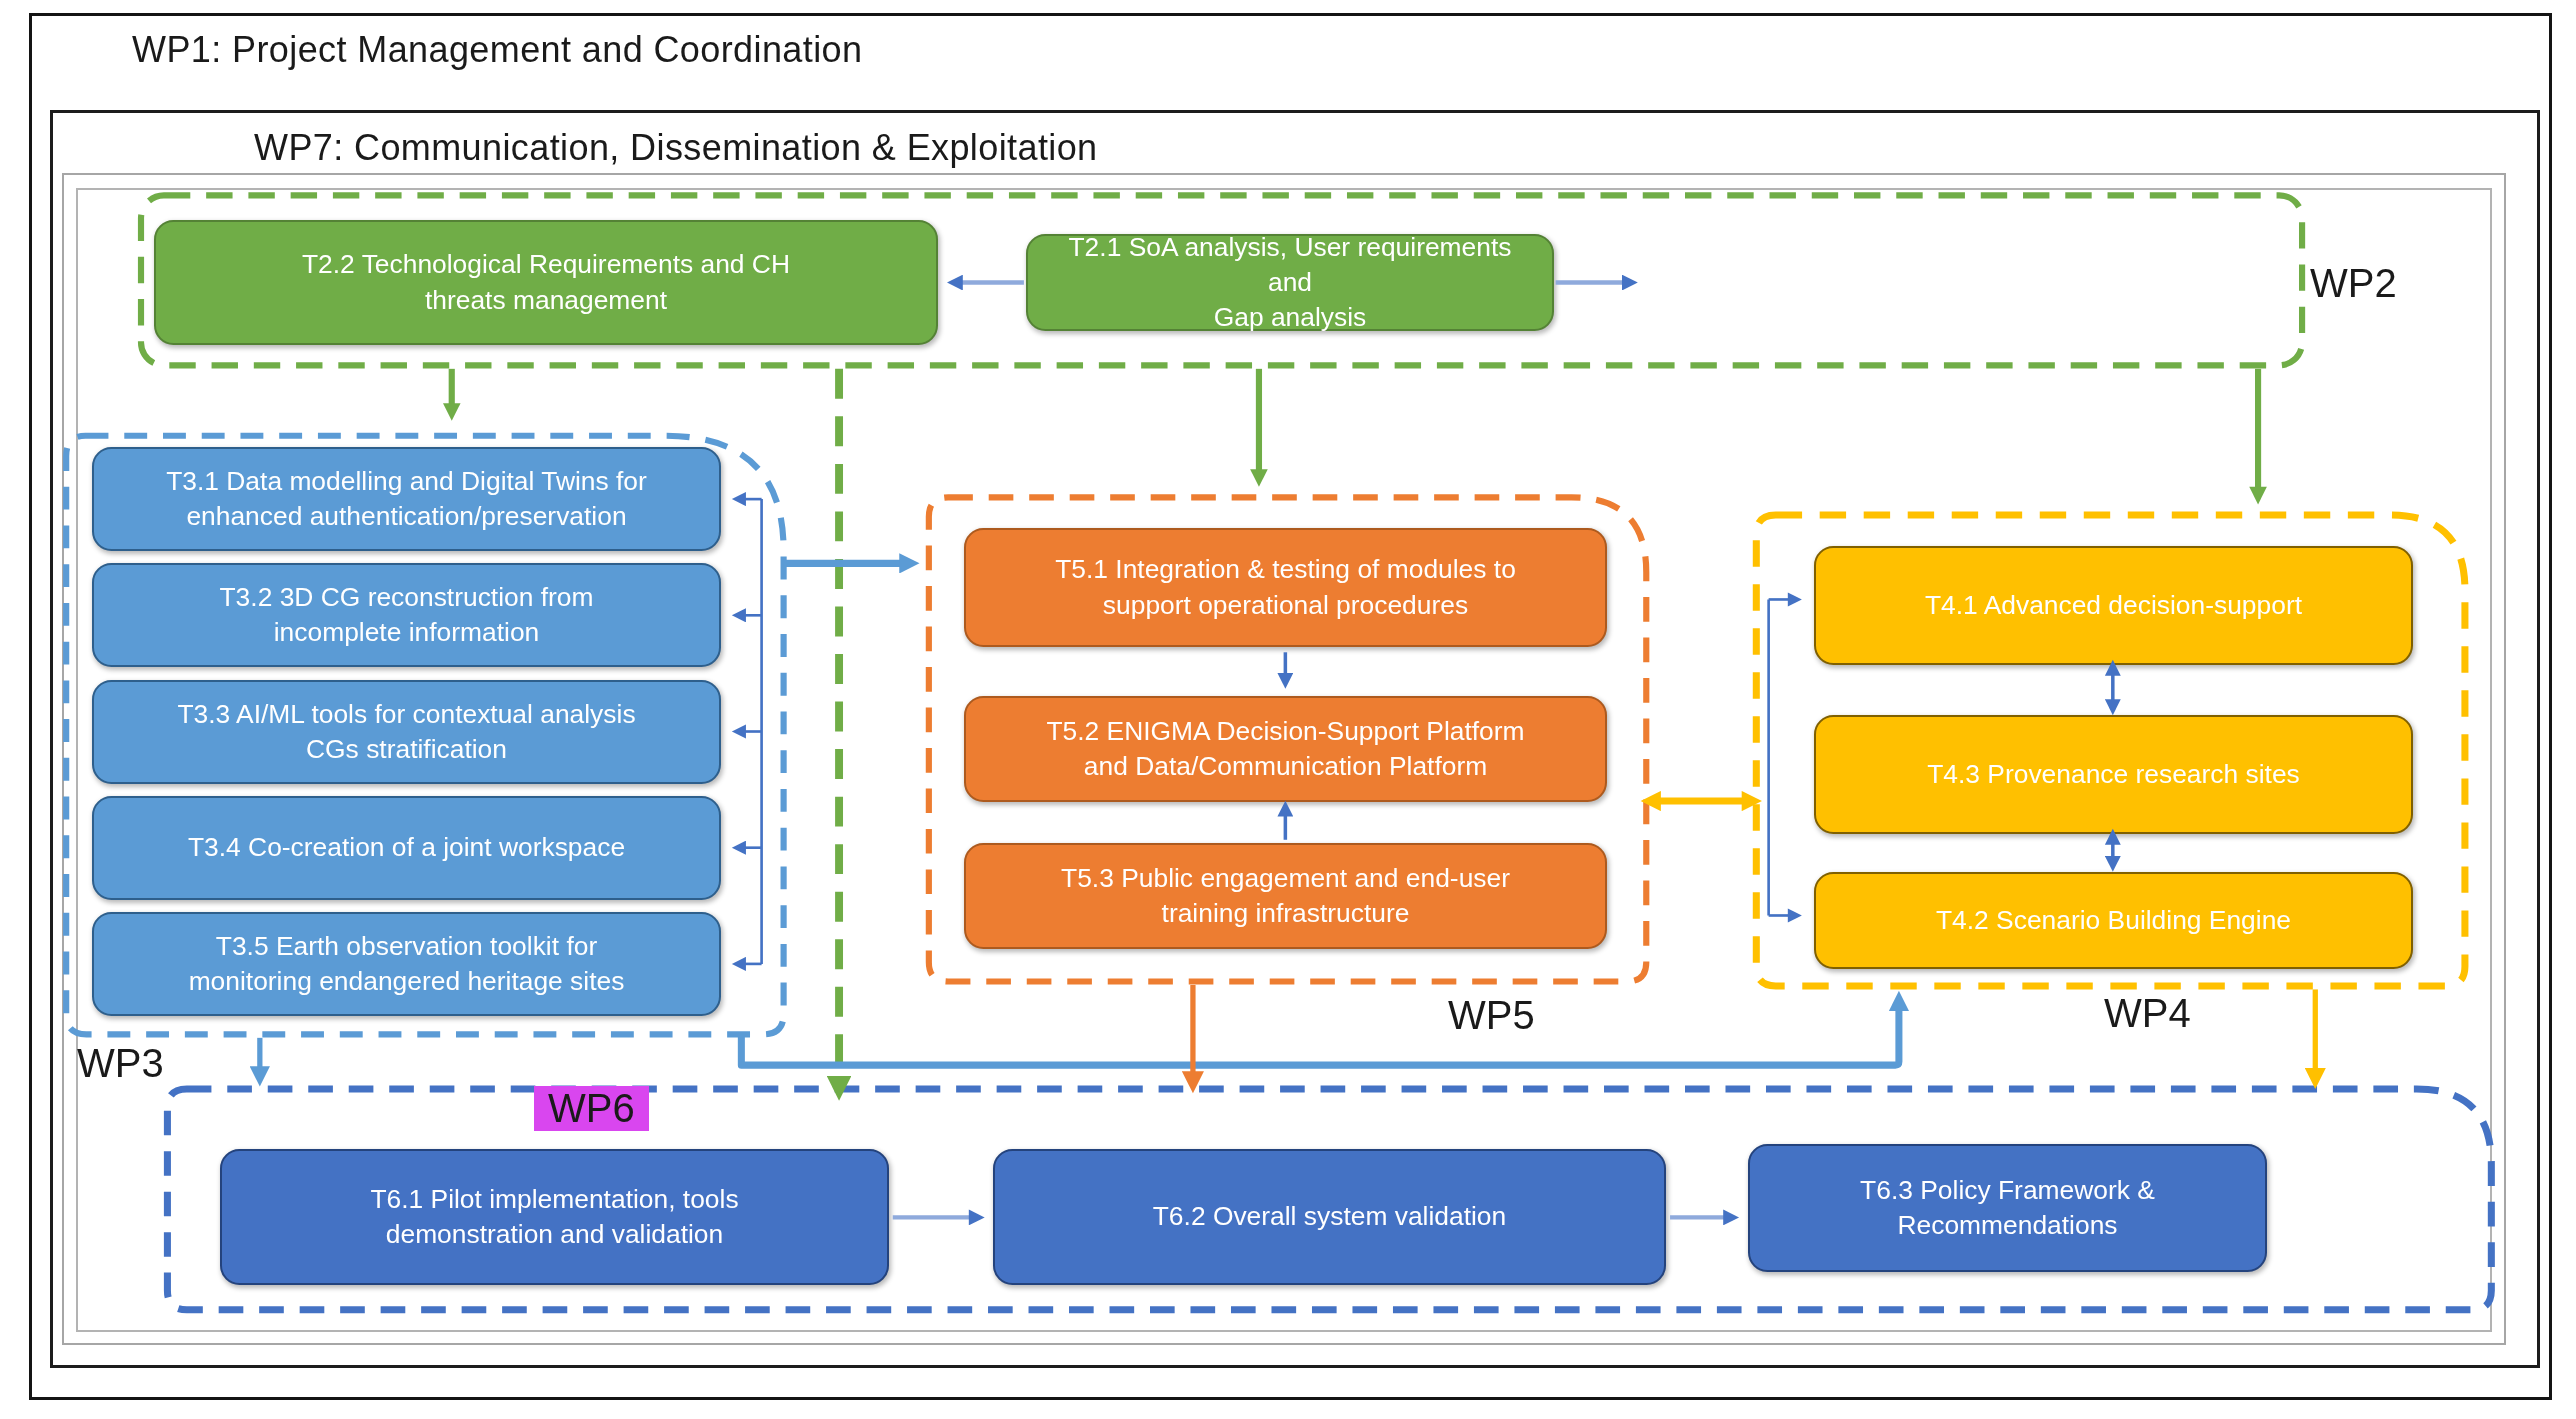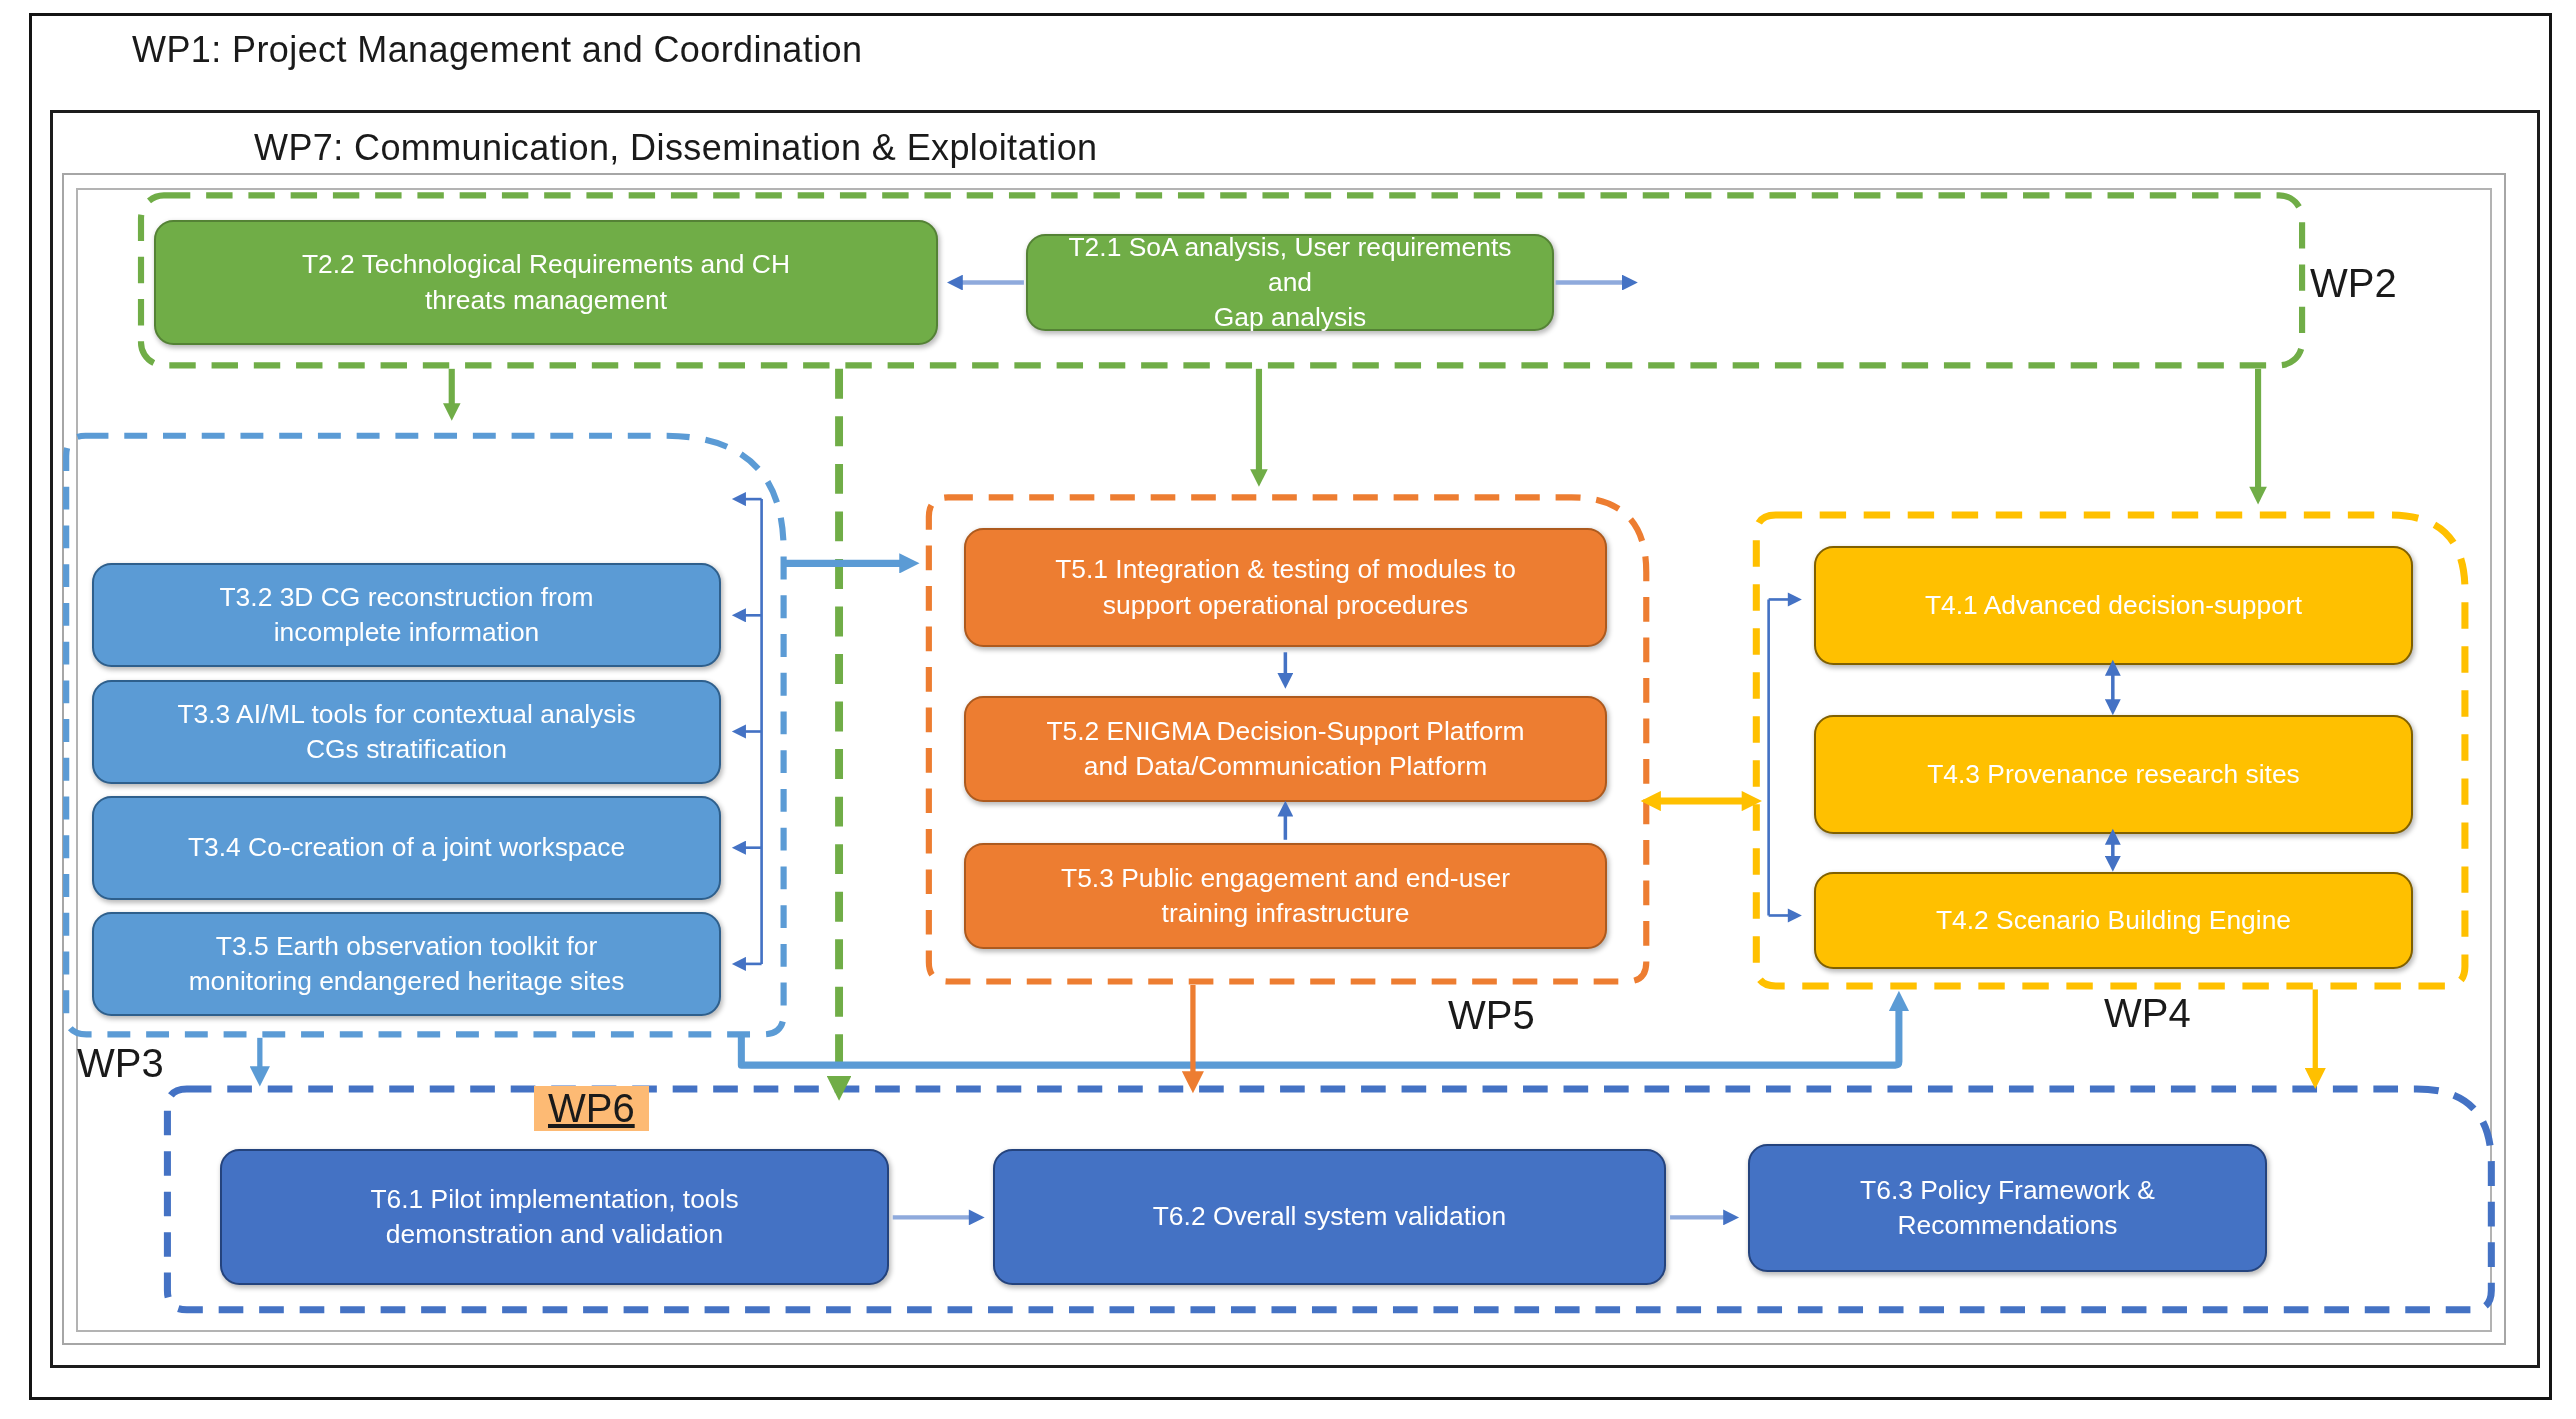--- a/index.html
+++ b/index.html
@@ -18,21 +18,21 @@
   }
   #wp1-title{left:132px;top:29px;}
   #wp7-title{left:254px;top:127px;text-align:center;}
   .wp-label{
     position:absolute;color:#1a1a1a;font-size:40px;font-weight:400;z-index:3;white-space:nowrap;
   }
   #wp2-label{left:2310px;top:261px;}
   #wp3-label{left:77px;top:1041px;}
   #wp5-label{left:1448px;top:993px;}
   #wp4-label{left:2104px;top:991px;}
-  #wp6-label{left:534px;top:1086px;background:#fdba74;padding:0 14px;text-decoration:underline;}
+  #wp6-label{left:534px;top:1086px;background:#d946ef;padding:0 14px;}
   .task{
     position:absolute;box-sizing:border-box;z-index:1;
     display:flex;align-items:center;justify-content:center;
     text-align:center;white-space:pre-line;color:#ffffff;
     font-size:26.4px;line-height:1.33;border-radius:19.4px;
     padding:7px 16px;box-shadow:1.8px 2.6px 5.3px rgba(0,0,0,0.28);
   }
   .green-task{background:#70ad47;border:2.6px solid #548235;}
   .skyblue-task{background:#5b9bd5;border:2.6px solid #2e5f8c;}
   .orange-task{background:#ed7d31;border:2.6px solid #ad5a1e;}
@@ -122,20 +122,22 @@
 
     <path d="M1014,1383 H1104" fill="none" stroke="#8faadc" stroke-width="5" marker-end="url(#mRoyal)"></path>
     <path d="M1897,1383 H1961" fill="none" stroke="#8faadc" stroke-width="5" marker-end="url(#mRoyal)"></path>
   </svg>
 
   <div class="task green-task" style="left:154px;top:220px;width:784px;height:125px">T2.2 Technological Requirements and CH
 threats management</div>
   <div class="task green-task" style="left:1026px;top:234px;width:528px;height:97px">T2.1 SoA analysis, User requirements and
 Gap analysis</div>
 
+  <div class="task skyblue-task" style="left:92px;top:447px;width:629px;height:104px">T3.1 Data modelling and Digital Twins for
+enhanced authentication/preservation</div>
   <div class="task skyblue-task" style="left:92px;top:563px;width:629px;height:104px">T3.2 3D CG reconstruction from
 incomplete information</div>
   <div class="task skyblue-task" style="left:92px;top:680px;width:629px;height:104px">T3.3 AI/ML tools for contextual analysis
 CGs stratification</div>
   <div class="task skyblue-task" style="left:92px;top:796px;width:629px;height:104px">T3.4 Co-creation of a joint workspace</div>
   <div class="task skyblue-task" style="left:92px;top:912px;width:629px;height:104px">T3.5 Earth observation toolkit for
 monitoring endangered heritage sites</div>
 
   <div class="task orange-task" style="left:964px;top:528px;width:643px;height:119px">T5.1 Integration &amp; testing of modules to
 support operational procedures</div>

